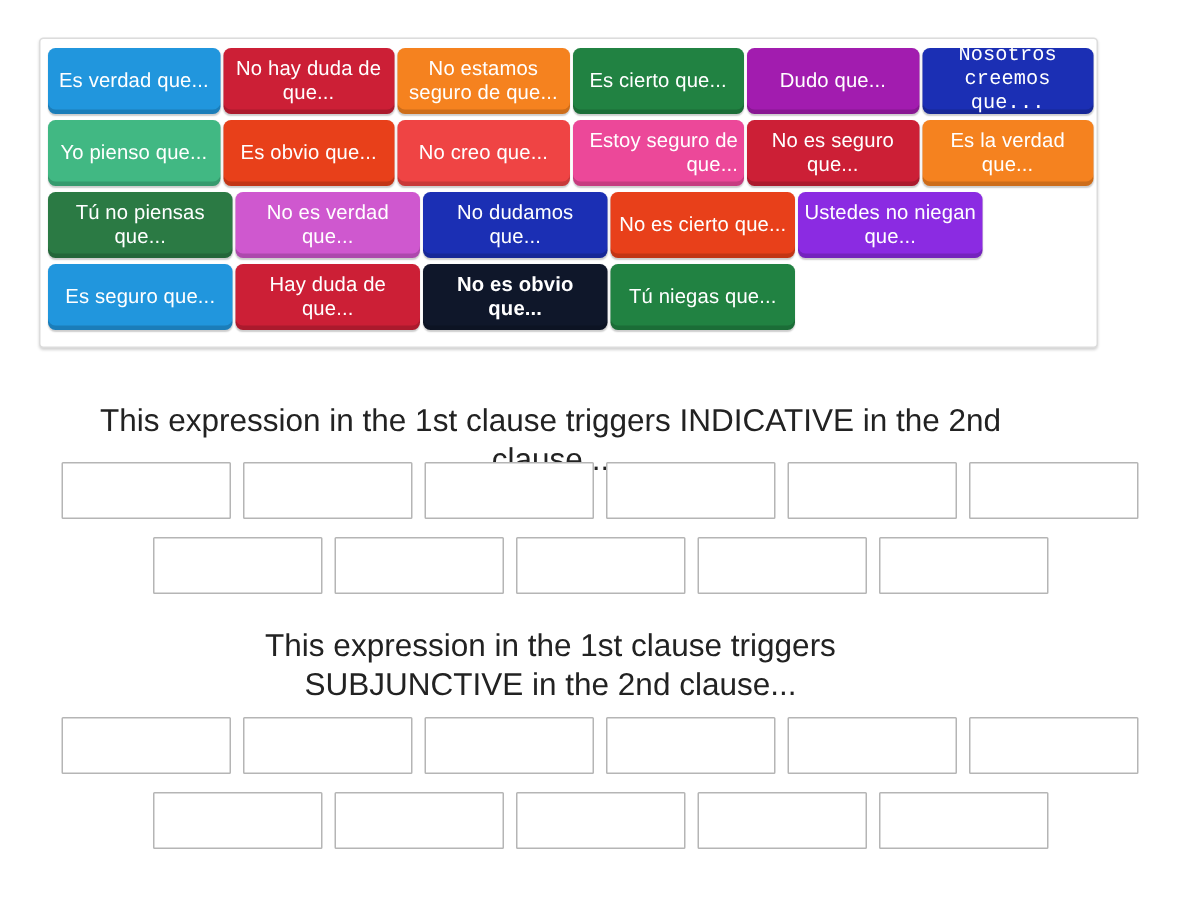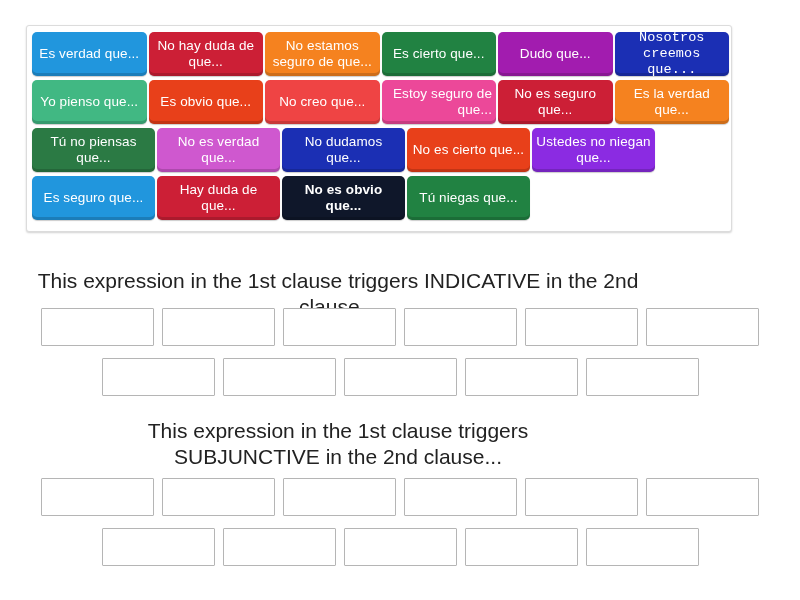--- a/index.html
+++ b/index.html
@@ -59,20 +59,21 @@
   
   .prompt {
     position: absolute;
     left: 0;
     width: 676px;
     text-align: center;
     font-size: 21px;
     line-height: 26px;
     color: #222222;
     font-weight: 400;
+    padding-left: 29px;
   }
   #prompt-indicative { top: 268px; }
   #prompt-subjunctive { top: 418px; }
 
   
   .dropzone-group {
     position: absolute;
     left: 0;
     width: 800px;
   }

